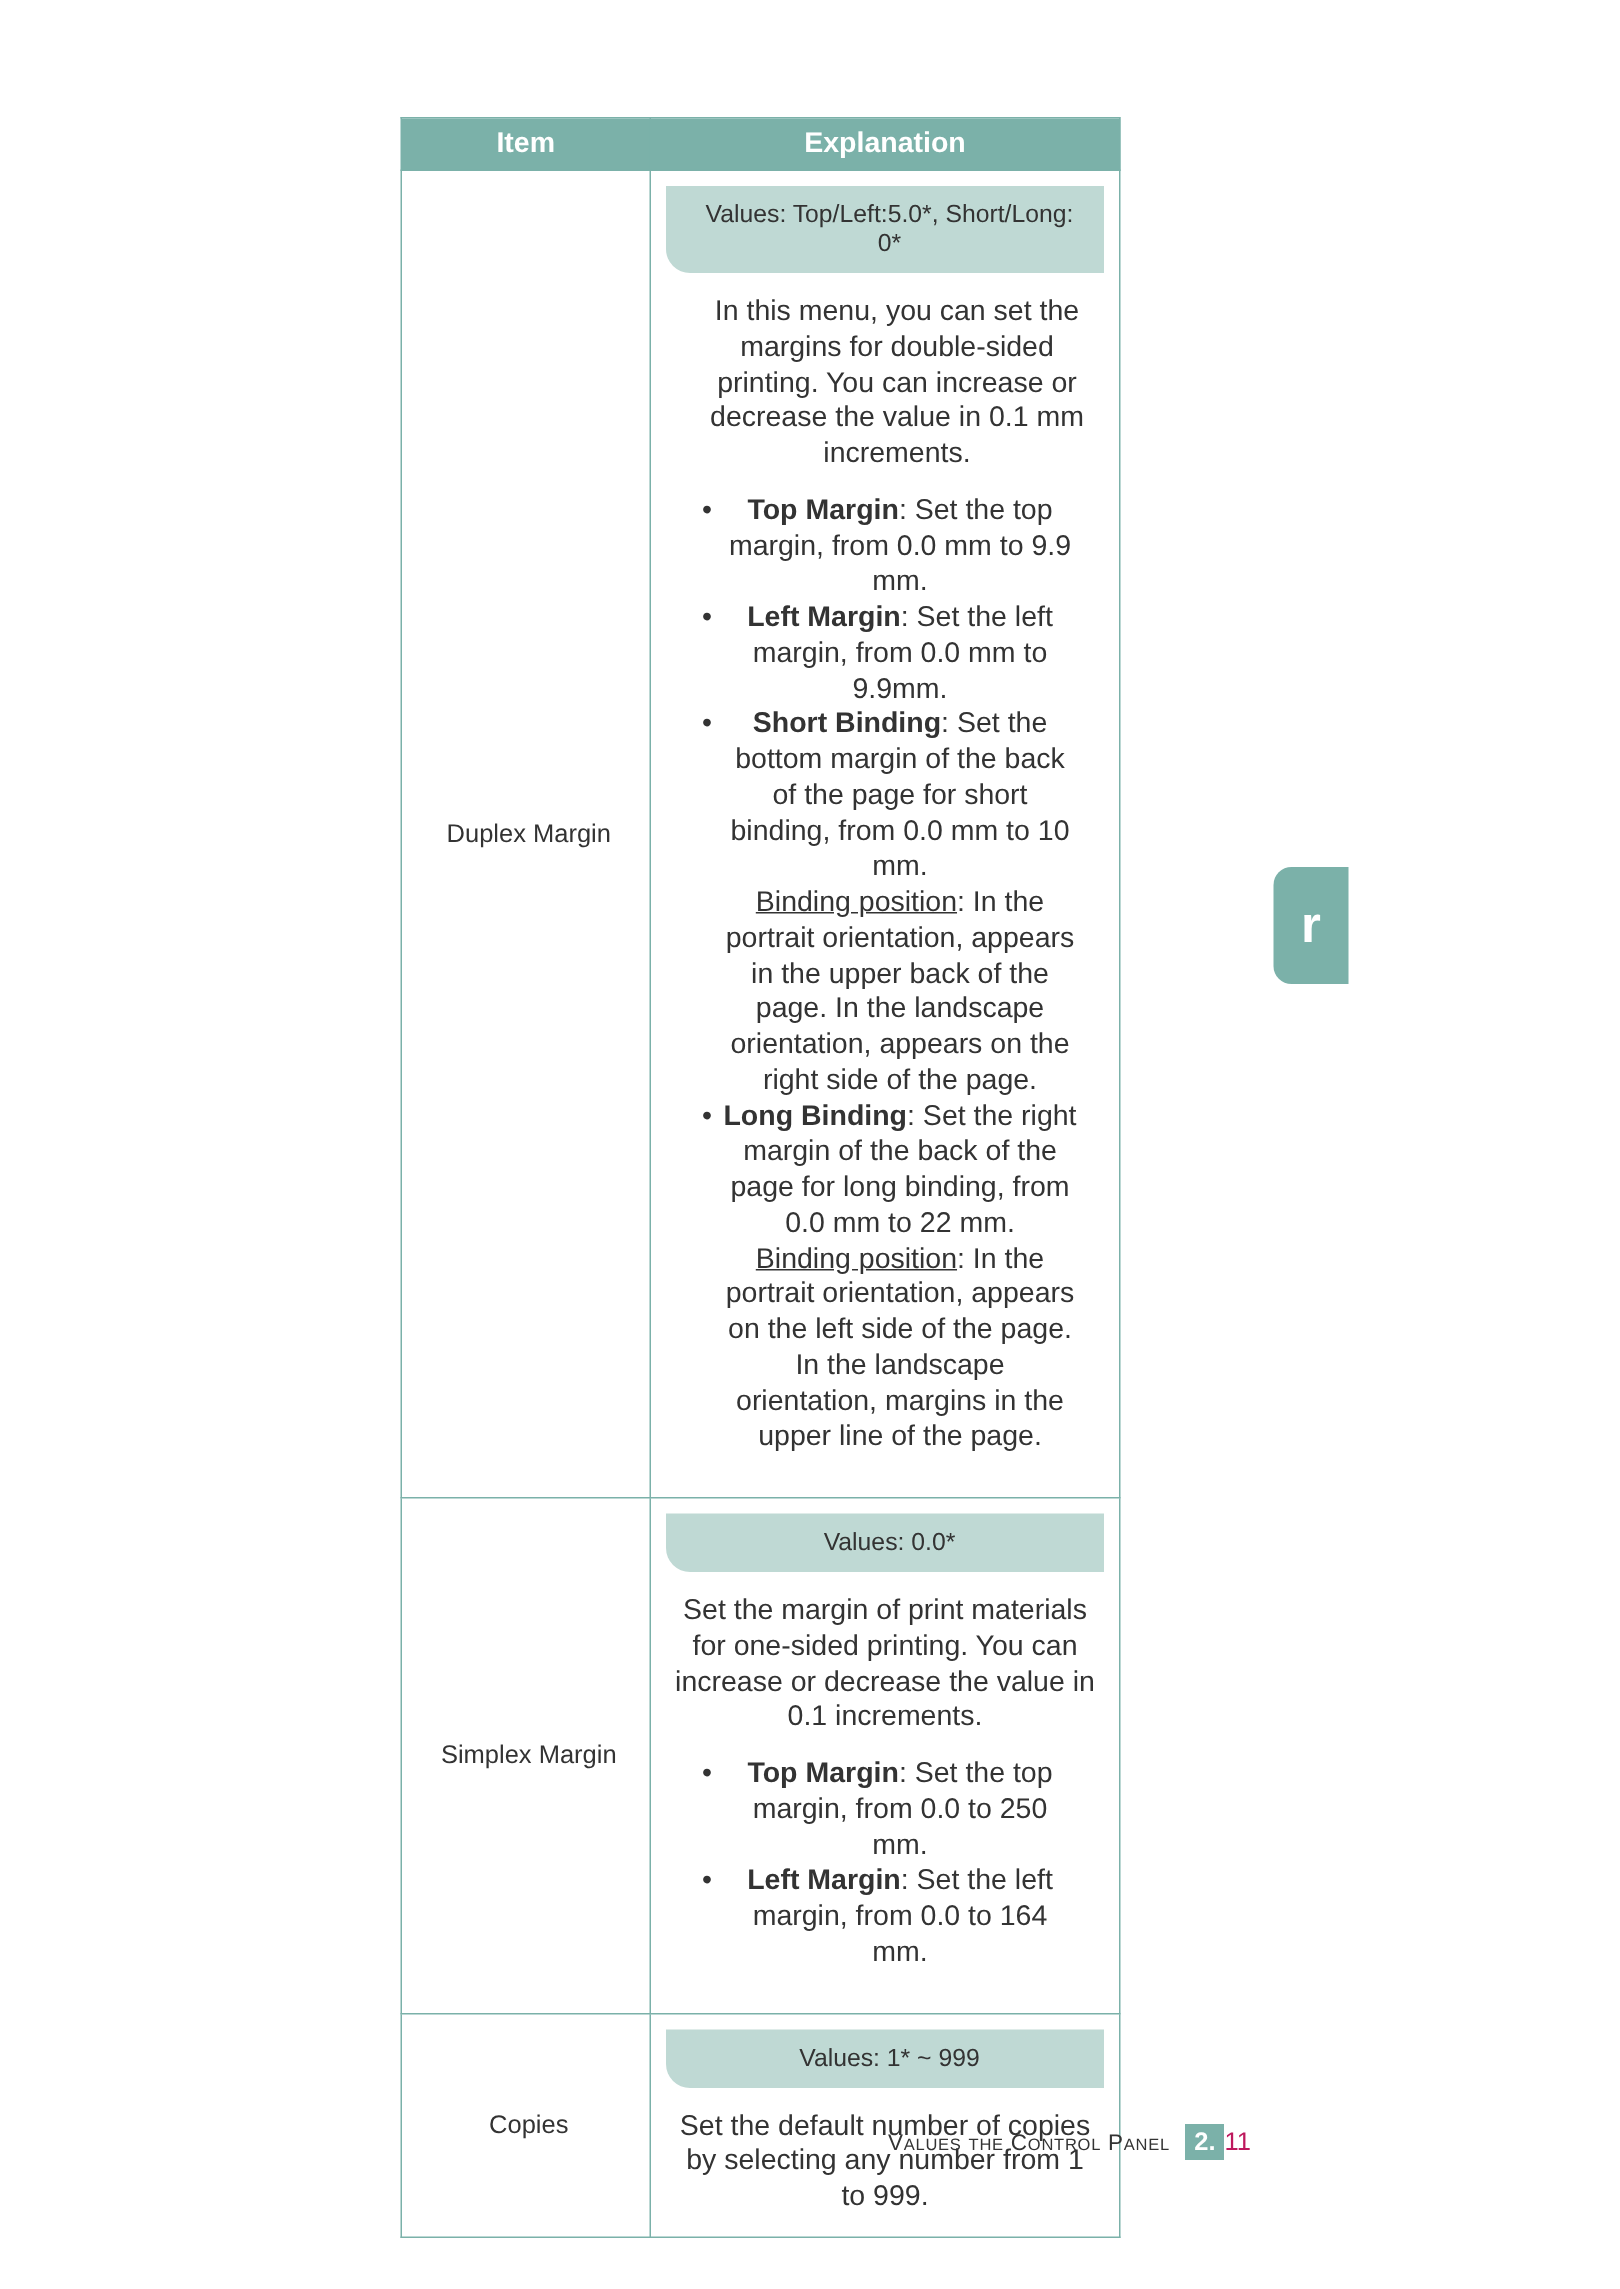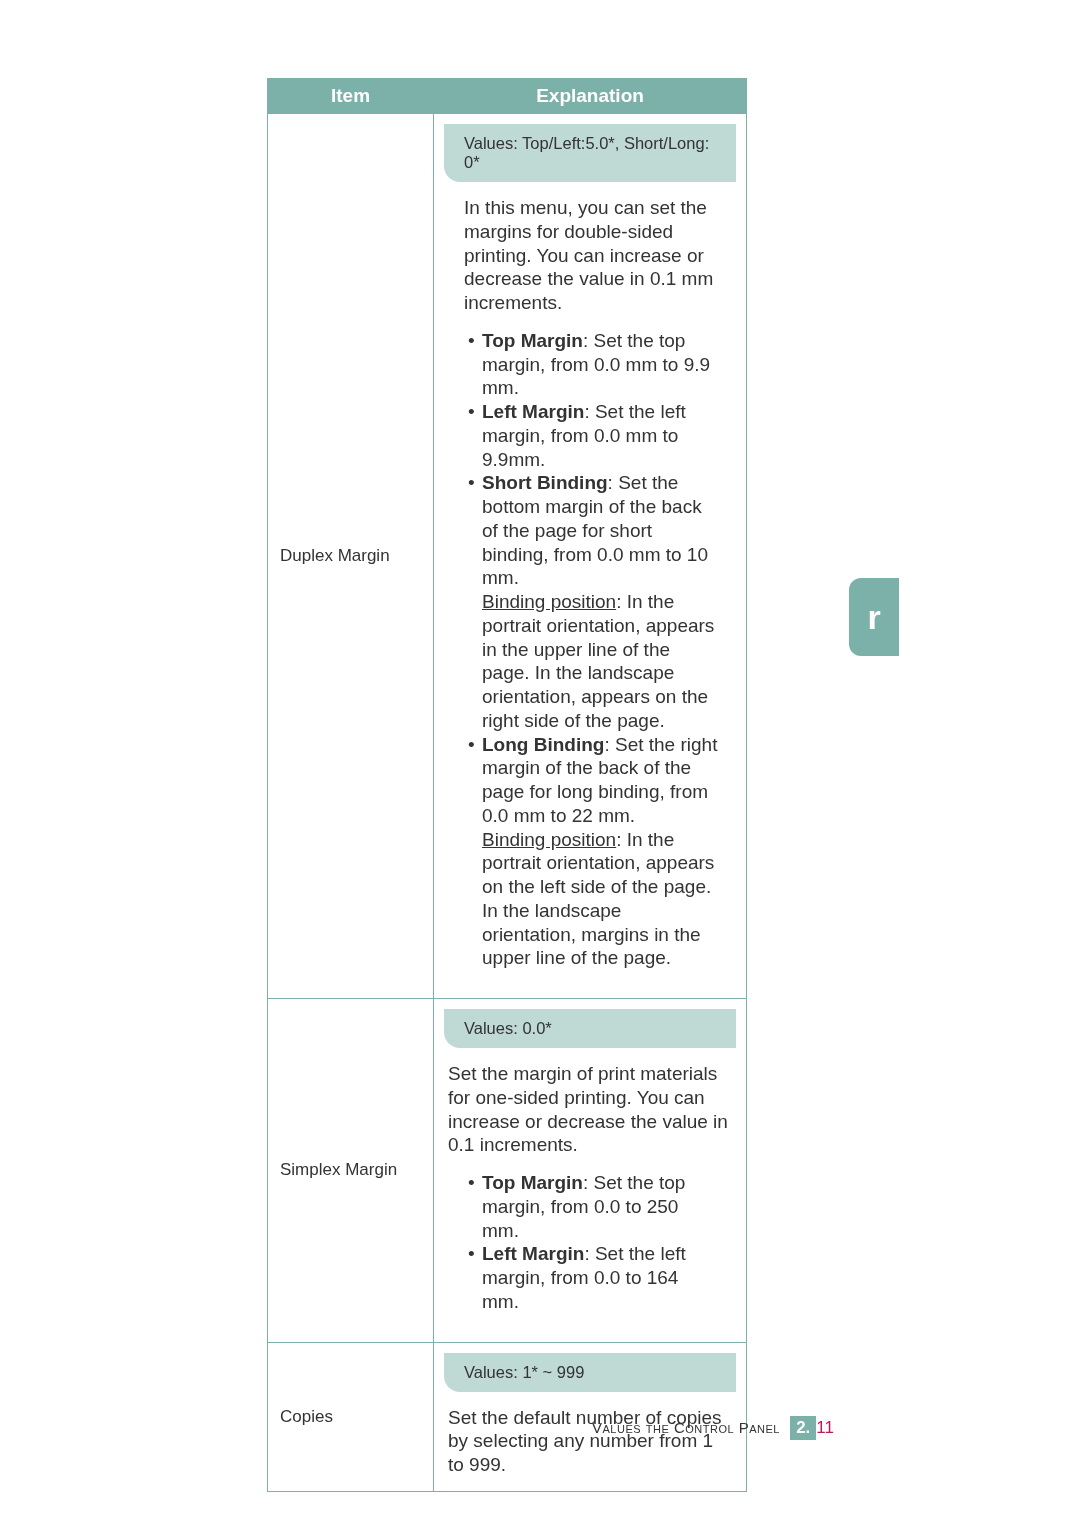--- a/index.html
+++ b/index.html
@@ -17,20 +17,21 @@
     top: 78px;
     width: 480px;
   }
   table.main {
     border-collapse: collapse;
     width: 100%;
   }
   table.main th, table.main td {
     border: 1.5px solid #7bb1a9;
     vertical-align: middle;
+    text-align: center;
   }
   table.main th {
     background: #7bb1a9;
     color: #ffffff;
     font-family: Verdana, Geneva, sans-serif;
     font-weight: bold;
     font-size: 19px;
     padding: 6px 0;
     text-align: center;
   }
@@ -138,21 +139,21 @@
             <p>In this menu, you can set the margins for double-sided printing. You can increase or decrease the value in 0.1 mm increments.</p>
             <ul class="bullets">
               <li>
                 <span class="b">Top Margin</span><span>: Set the top margin, from 0.0 mm to 9.9 mm.</span>
               </li>
               <li>
                 <span class="b">Left Margin</span><span>: Set the left margin, from 0.0 mm to 9.9mm.</span>
               </li>
               <li>
                 <span class="b">Short Binding</span><span>: Set the bottom margin of the back of the page for short binding, from 0.0 mm to 10 mm.</span><br>
-                <span class="u">Binding position</span><span>: In the portrait orientation, appears in the upper line of the page. In the landscape orientation, appears on the right side of the page.</span>
+                <span class="u">Binding position</span><span>: In the portrait orientation, appears in the upper back of the page. In the landscape orientation, appears on the right side of the page.</span>
               </li>
               <li>
                 <span class="b">Long Binding</span><span>: Set the right margin of the back of the page for long binding, from 0.0 mm to 22 mm.</span><br>
                 <span class="u">Binding position</span><span>: In the portrait orientation, appears on the left side of the page. In the landscape orientation, margins in the upper line of the page.</span>
               </li>
             </ul>
           </div>
         </td>
       </tr>
       <tr>

